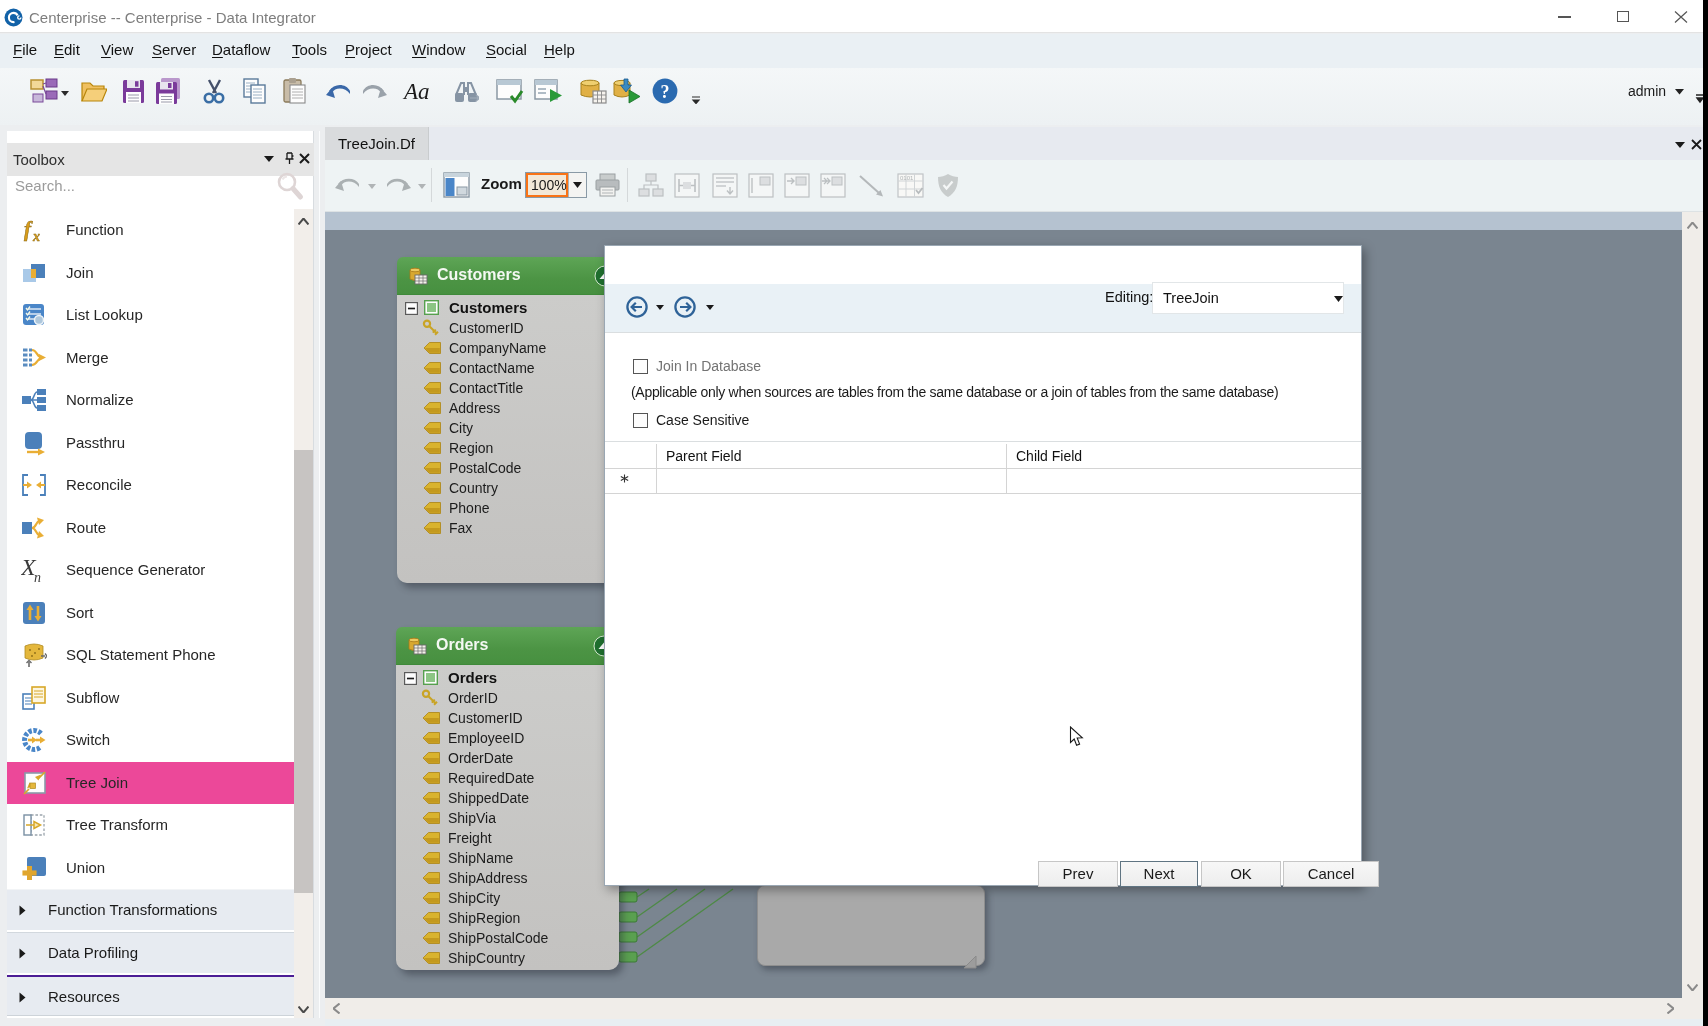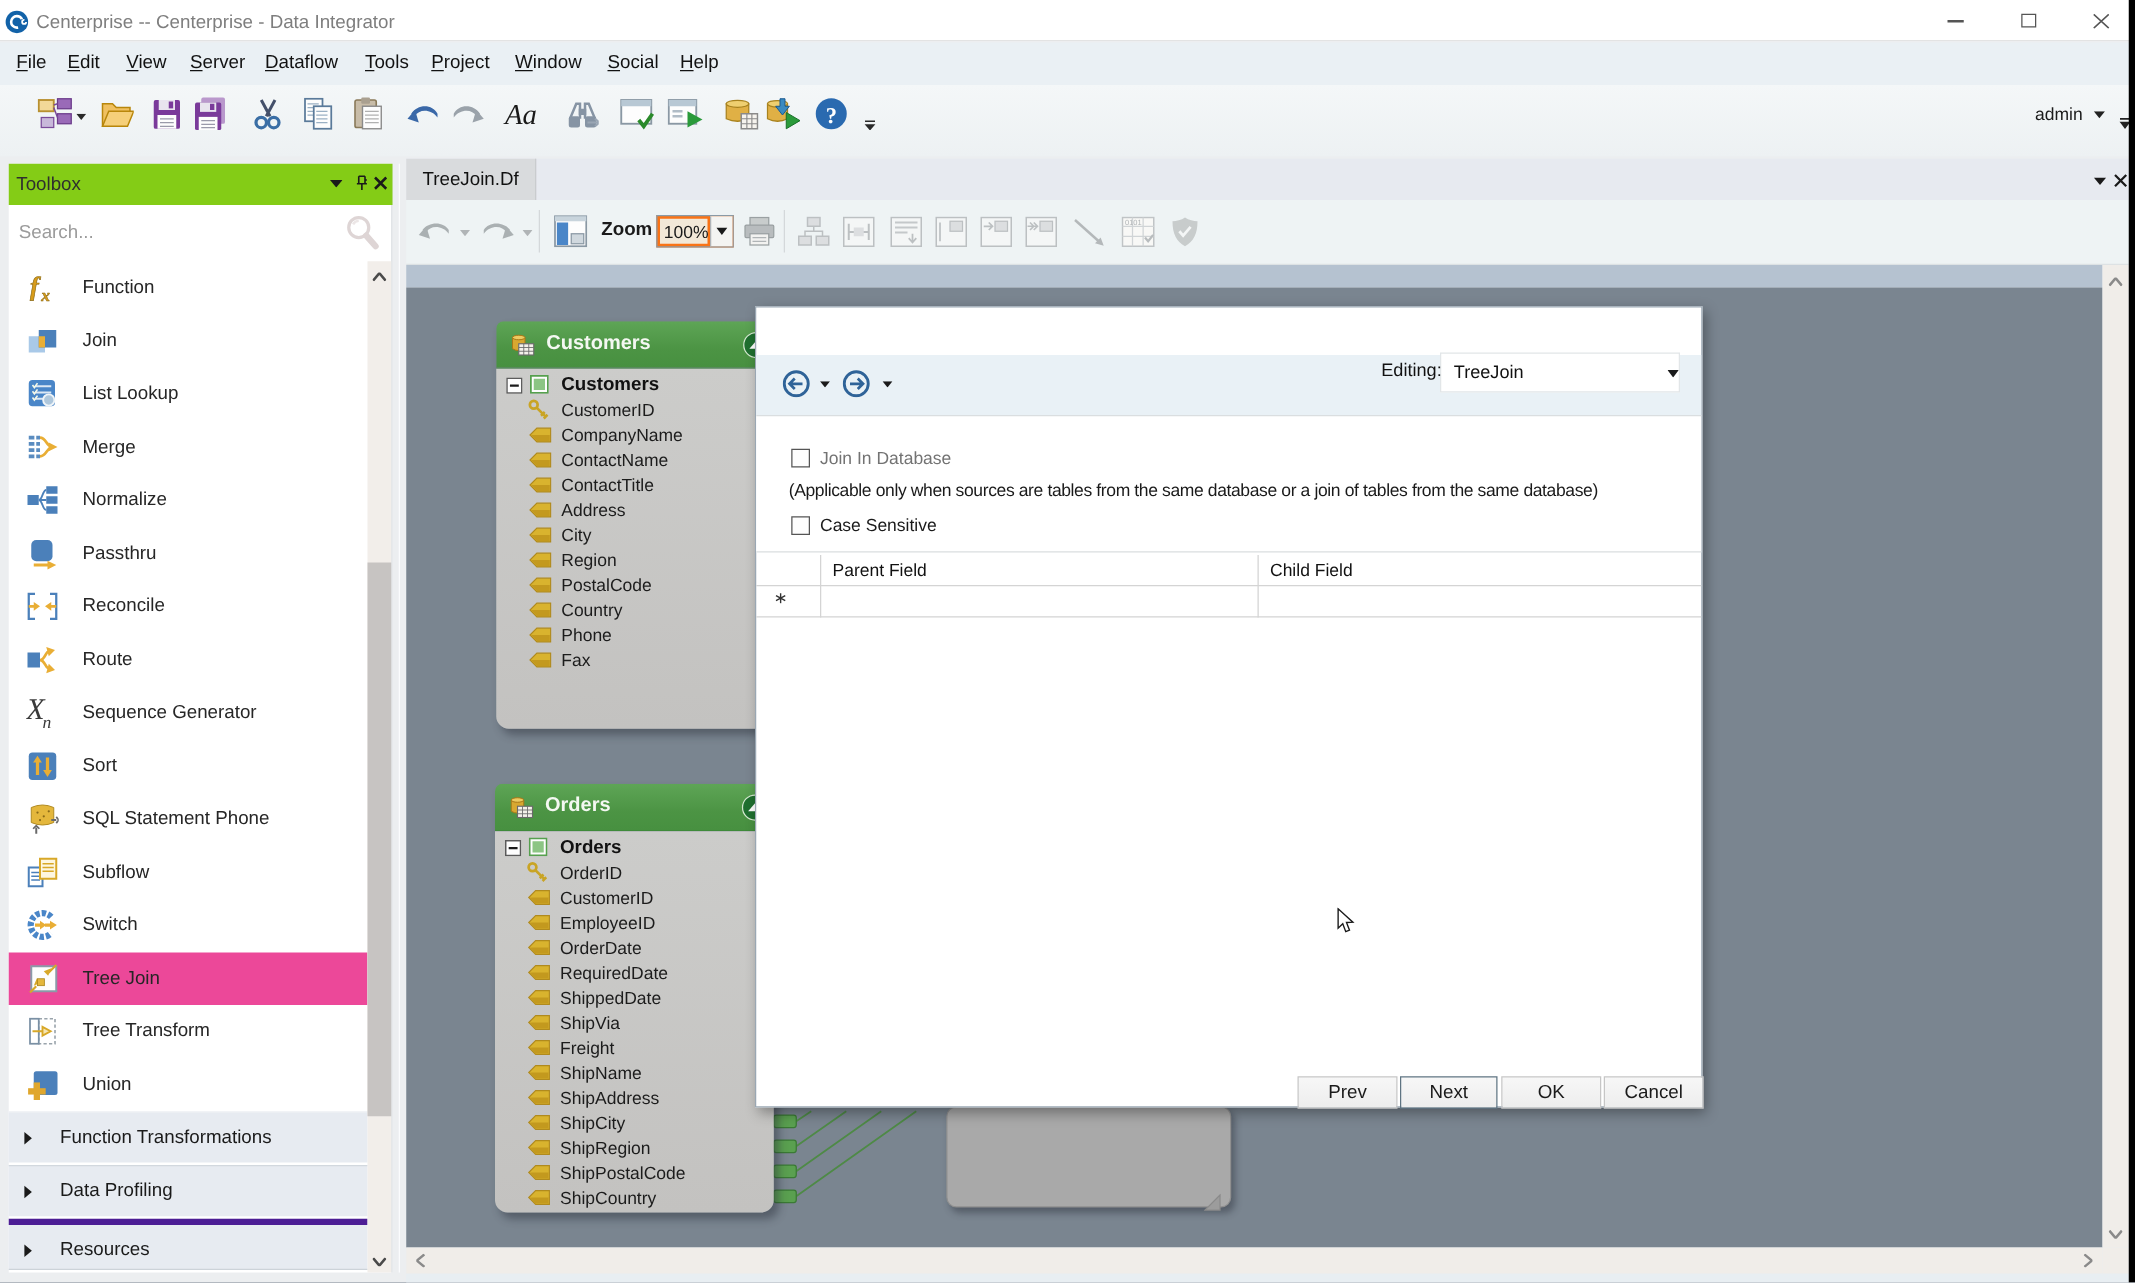--- a/index.html
+++ b/index.html
@@ -160,21 +160,21 @@
   <div class="abs" style="left:1628px;top:15px;font-size:14px;color:#1a1a1a;">admin</div>
   <svg class="abs" style="left:1675px;top:21px;" width="9" height="6" viewBox="0 0 9 6">
       <path d="M0 0 L9 0 L4.5 5.5 Z" fill="#222"></path>
     </svg>
   <svg class="abs" style="left:1695px;top:26px;" width="10" height="11" viewBox="0 0 10 11">
       <path d="M1 1 H9 M2 4 L5 8 L8 4 Z" stroke="#222" stroke-width="1.4" fill="#222"></path>
     </svg>
 </div>
 
 <div class="abs" id="toolbox" style="left:7px;top:131px;width:307px;height:887px;background:#ffffff;border-right:1px solid #d8dce0;">
-  <div class="abs" style="left:0;top:0;width:307px;height:33px;background:#84cc16;">
+  <div class="abs" style="left:0;top:12px;width:307px;height:33px;background:#e5e5e5;">
     <div class="abs" style="left:6px;top:8px;font-size:15px;color:#2f2f2f;">Toolbox</div>
     <svg class="abs" style="left:257px;top:13px;" width="10" height="6" viewBox="0 0 10 6">
         <path d="M0 0 L10 0 L5 6 Z" fill="#1a1a1a"></path>
       </svg>
     <svg class="abs" style="left:277px;top:9px;" width="11" height="13" viewBox="0 0 11 13">
         <path d="M3 1 H8 M3 1 V7 H8 V1 M8 4 H9.5 M1.5 7 H9.5 M5.5 7 V12" stroke="#1a1a1a" stroke-width="1.3" fill="none"></path>
       </svg>
     <svg class="abs" style="left:292px;top:10px;" width="11" height="11" viewBox="0 0 11 11">
         <path d="M1 1 L10 10 M10 1 L1 10" stroke="#1a1a1a" stroke-width="2"></path>
       </svg>
@@ -336,21 +336,21 @@
         <path d="M0.5 0.5 L6.5 5.5 L0.5 10.5 Z" fill="#1a1a1a"></path>
       </svg>
     <div class="abs" style="left:41px;top:11px;font-size:15px;color:#1a1a1a;">Function Transformations</div>
   </div>
   <div class="abs" style="left:0;top:801px;width:287px;height:41px;background:#e7ebf1;border-top:1px solid #d2d8de;">
     <svg class="abs" style="left:12px;top:15px;" width="7" height="11" viewBox="0 0 7 11">
         <path d="M0.5 0.5 L6.5 5.5 L0.5 10.5 Z" fill="#1a1a1a"></path>
       </svg>
     <div class="abs" style="left:41px;top:11px;font-size:15px;color:#1a1a1a;">Data Profiling</div>
   </div>
-  <div class="abs" style="left:0;top:844px;width:287px;height:41px;background:#e7ebf1;border-top:5px solid #4c1d95;border-bottom:1px solid #cdd3d9;">
+  <div class="abs" style="left:0;top:844px;width:287px;height:41px;background:#e7ebf1;border-top:2px solid #4c1d95;border-bottom:1px solid #cdd3d9;">
     <svg class="abs" style="left:12px;top:15px;" width="7" height="11" viewBox="0 0 7 11">
         <path d="M0.5 0.5 L6.5 5.5 L0.5 10.5 Z" fill="#1a1a1a"></path>
       </svg>
     <div class="abs" style="left:41px;top:11px;font-size:15px;color:#1a1a1a;">Resources</div>
   </div>
 
   <div class="abs" style="left:287px;top:78px;width:19px;height:809px;background:#f2eeea;">
     <svg class="abs" style="left:4px;top:9px;" width="11" height="7" viewBox="0 0 11 7">
         <path d="M0.5 6.5 L5.5 0.5 L10.5 6.5" fill="none" stroke="#4a4a4a" stroke-width="2"></path>
       </svg>
@@ -779,18 +779,18 @@
     <div class="abs" style="left:61px;top:4px;font-size:14px;color:#111;">Parent Field</div>
     <div class="abs" style="left:411px;top:4px;font-size:14px;color:#111;">Child Field</div>
     <svg class="abs" style="left:15px;top:30px;" width="9" height="9" viewBox="0 0 9 9">
         <path d="M4.5 0.5 V8.5 M0.8 2.5 L8.2 6.5 M8.2 2.5 L0.8 6.5" stroke="#333" stroke-width="1.1"></path>
       </svg>
   </div>
 
   <div class="abs btn" style="left:433px;top:615px;width:80px;">Prev</div>
   <div class="abs btn" style="left:515px;top:615px;width:78px;border-color:#5f7482;">Next</div>
   <div class="abs btn" style="left:596px;top:615px;width:80px;">OK</div>
-  <div class="abs btn" style="left:678px;top:615px;width:80px;">Cancel</div>
+  <div class="abs btn" style="left:678px;top:615px;width:96px;">Cancel</div>
 </div>
 
 <svg class="abs" style="left:1069px;top:726px;" width="16" height="22" viewBox="0 0 16 22">
   <path d="M1.5 1 L1.5 16.5 L5.2 13 L7.6 19.3 L10.6 18.1 L8.2 12 L13.3 11.8 Z" fill="#ffffff" stroke="#1a1a1a" stroke-width="1.1" stroke-linejoin="miter"></path>
 </svg>
 
 </body></html>

